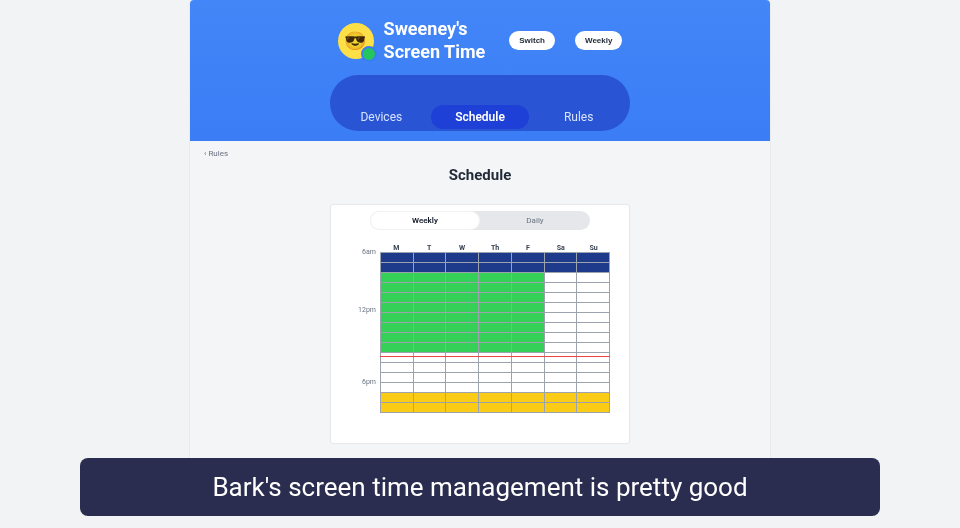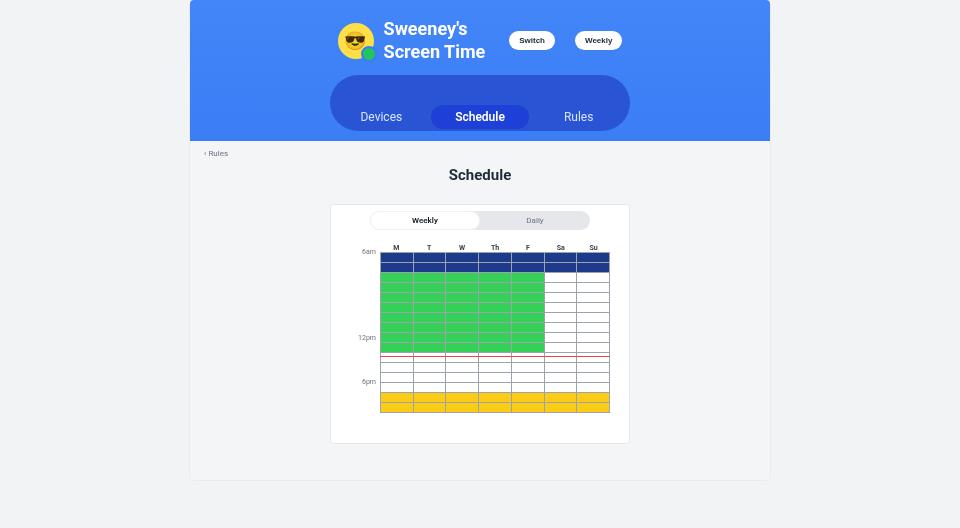--- a/index.html
+++ b/index.html
@@ -236,21 +236,22 @@
                 <div class="cell c-yellow"></div>
                 <div class="cell c-yellow"></div>
                 <div class="cell c-yellow"></div>
                 <div class="cell c-yellow"></div>
                 <div class="cell c-yellow"></div>
                 <div class="cell c-yellow"></div>
                 <div class="cell c-yellow"></div>
               </div>
             </div>
         <div class="tlabel" style="top: 4px; text-align: right;">6am</div>
-            <div class="tlabel" style="top: 90px;">12pm</div>
+            <div class="tlabel" style="top: 62px;">12pm</div>
             <div class="tlabel" style="top: 134px; text-align: right;">6pm</div>
             <div class="redline" style="top: 112px;"></div>
           </div>
       </div>
     </div>
   </div>
 
+  <div class="caption-bar">Bark's screen time management is pretty good</div>
 </div>
 
 </body></html>

